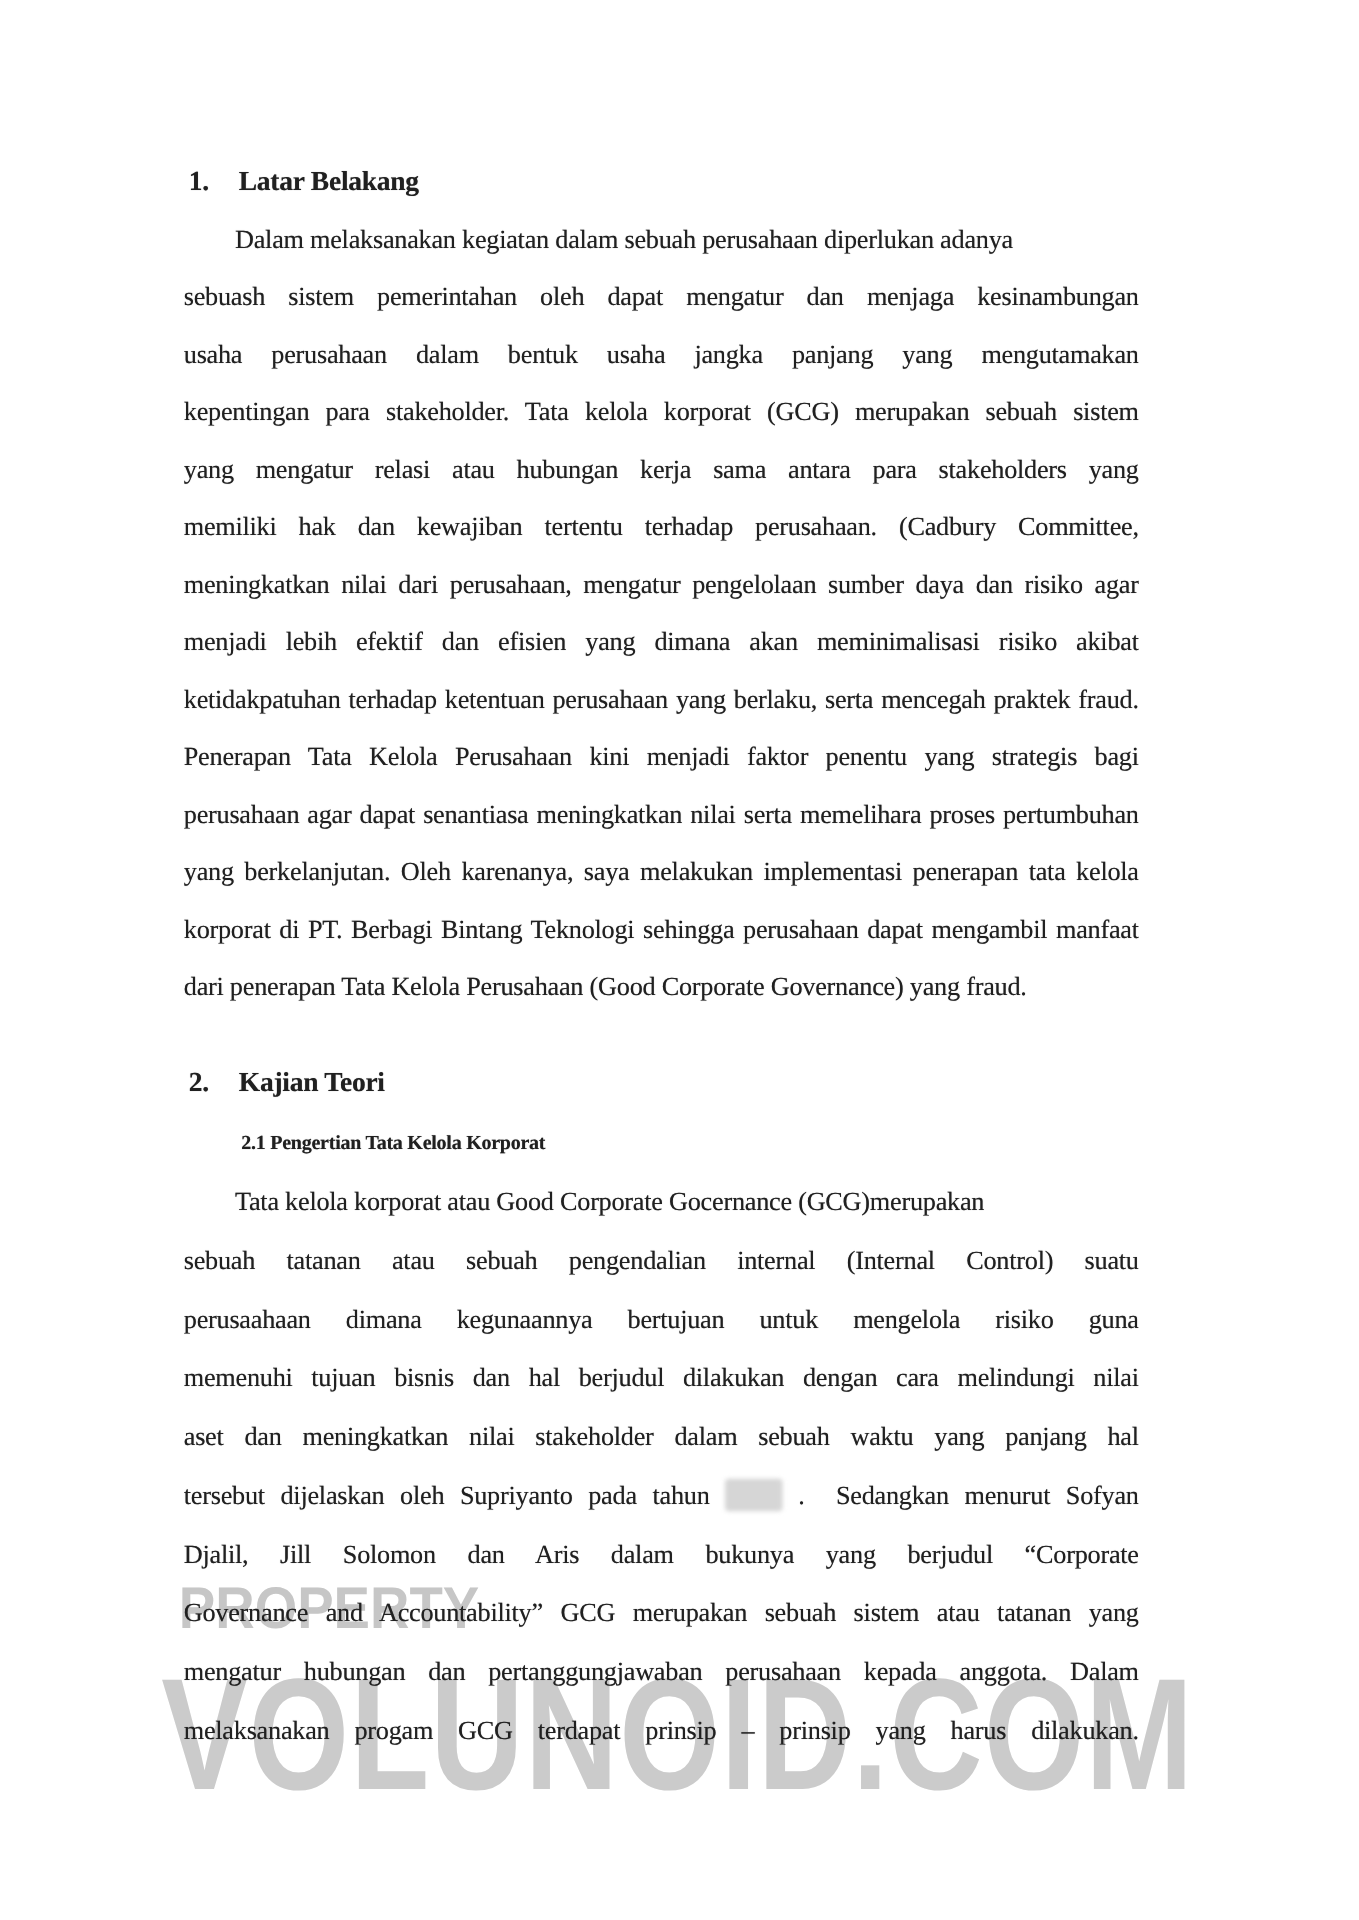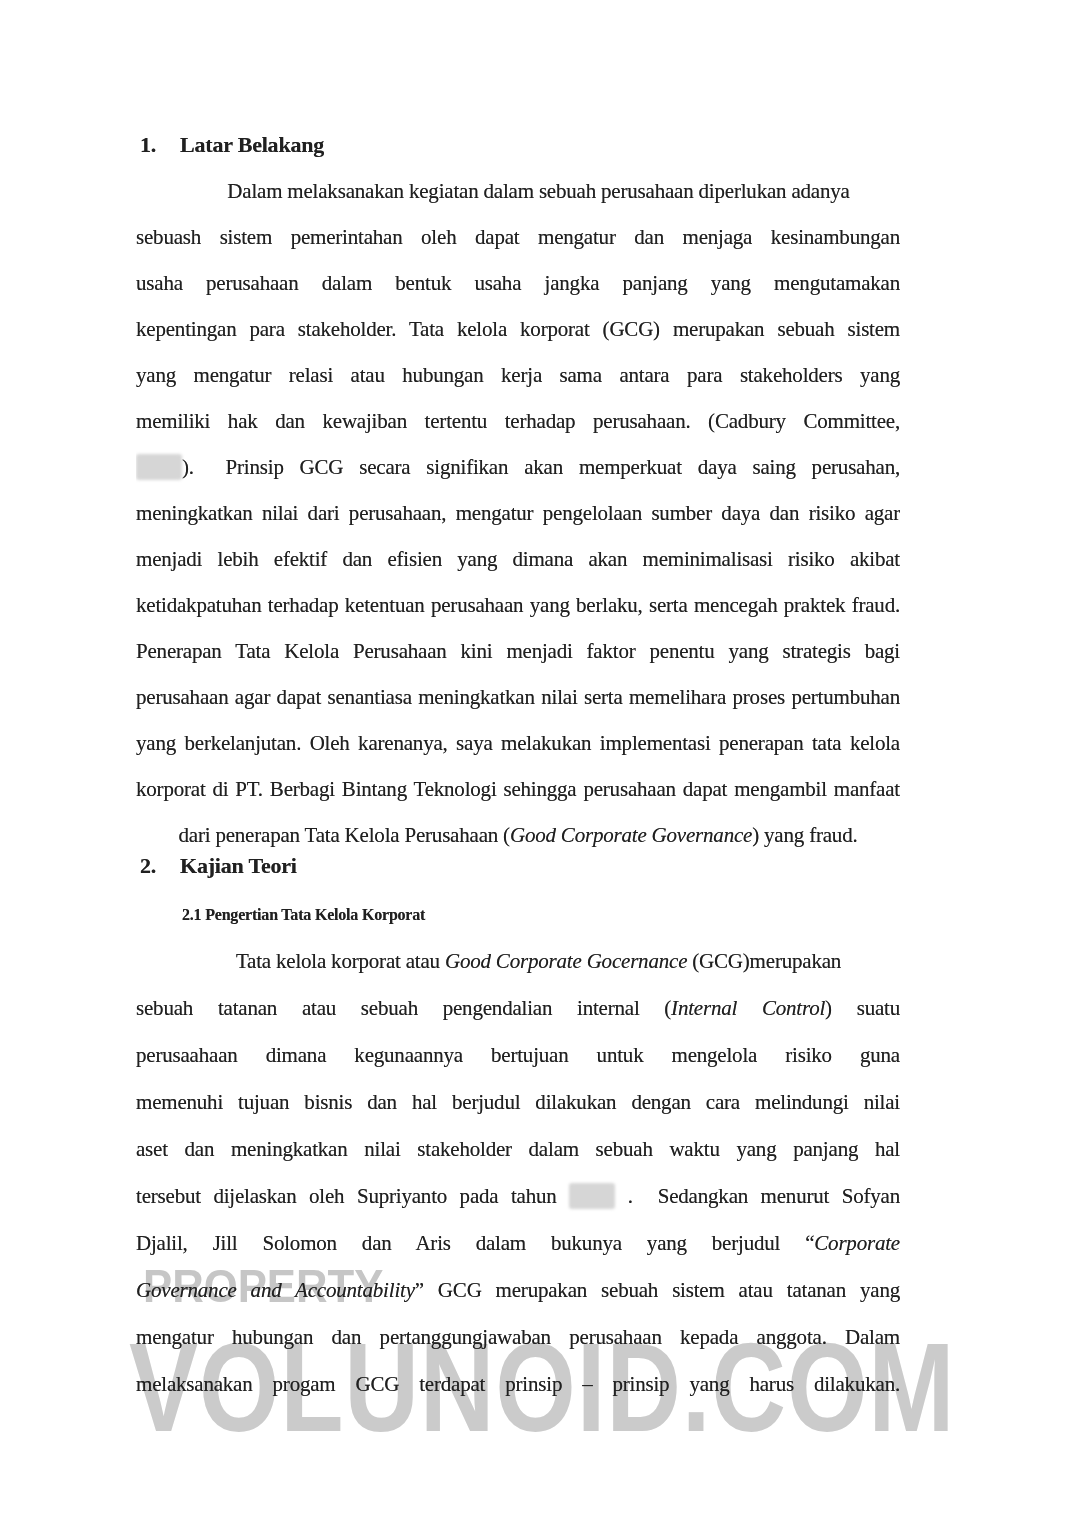--- a/index.html
+++ b/index.html
@@ -7,21 +7,21 @@
     position:relative;
     width:1087px;height:1536px;
     background:#ffffff;
     overflow:hidden;
     font-family:"Liberation Serif","DejaVu Serif",serif;
     color:#202020;
   }
   
   .abs{position:absolute;}
   .doc-text{
-    width:764px;left:136px;
+    width:764px;left:147px;
     font-size:21px;
     letter-spacing:-0.2px;
     text-shadow:0 0 0.6px rgba(20,20,20,0.55);
     z-index:2;
   }
   .heading{
     font-weight:bold;
     font-size:22px;
     height:46px;line-height:46px;
     white-space:nowrap;
@@ -34,23 +34,23 @@
     padding-left:46px;
     white-space:nowrap;
   }
   .para .line{
     text-align:justify;
     text-align-last:justify;
     overflow:hidden;
   }
   .para.lh46 .line{height:46px;line-height:46px;}
   .para.lh47 .line{height:47px;line-height:47px;}
-  .para .line.left{text-align:center;text-align-last:auto;}
+  .para .line.left{text-align:left;text-align-last:auto;}
   .para .line.indent{padding-left:41px;}
-  .it{font-style:italic;margin-top:36px;}
+  .it{margin-top:36px;}
   .redact{
     display:inline-block;
     width:46px;height:26px;
     background:#d6d6d6;
     border-radius:3px;
     filter:blur(1.6px);
     vertical-align:-6px;
   }
   
   .wm{
@@ -89,21 +89,20 @@
     <span class="num">1.</span><span>Latar Belakang</span>
   </div>
 
   <div class="abs doc-text para lh46" style="top:168px;" id="para1">
       <div class="line left indent"><span>Dalam melaksanakan kegiatan dalam sebuah perusahaan diperlukan adanya</span></div>
       <div class="line"><span>sebuash sistem pemerintahan oleh dapat mengatur dan menjaga kesinambungan</span></div>
       <div class="line"><span>usaha perusahaan dalam bentuk usaha jangka panjang yang mengutamakan</span></div>
       <div class="line"><span>kepentingan para stakeholder. Tata kelola korporat (GCG) merupakan sebuah sistem</span></div>
       <div class="line"><span>yang mengatur relasi atau hubungan kerja sama antara para stakeholders yang</span></div>
       <div class="line"><span>memiliki hak dan kewajiban tertentu terhadap perusahaan. (Cadbury Committee,</span></div>
-      <div class="line"><span class="redact"></span><span>).&nbsp; Prinsip GCG secara signifikan akan memperkuat daya saing perusahan,</span></div>
       <div class="line"><span>meningkatkan nilai dari perusahaan, mengatur pengelolaan sumber daya dan risiko agar</span></div>
       <div class="line"><span>menjadi lebih efektif dan efisien yang dimana akan meminimalisasi risiko akibat</span></div>
       <div class="line"><span>ketidakpatuhan terhadap ketentuan perusahaan yang berlaku, serta mencegah praktek fraud.</span></div>
       <div class="line"><span>Penerapan Tata Kelola Perusahaan kini menjadi faktor penentu yang strategis bagi</span></div>
       <div class="line"><span>perusahaan agar dapat senantiasa meningkatkan nilai serta memelihara proses pertumbuhan</span></div>
       <div class="line"><span>yang berkelanjutan. Oleh karenanya, saya melakukan implementasi penerapan tata kelola</span></div>
       <div class="line"><span>korporat di PT. Berbagi Bintang Teknologi sehingga perusahaan dapat mengambil manfaat</span></div>
       <div class="line left"><span>dari penerapan Tata Kelola Perusahaan (</span><span class="it">Good Corporate Governance</span><span>) yang fraud.</span></div>
     </div>
 

